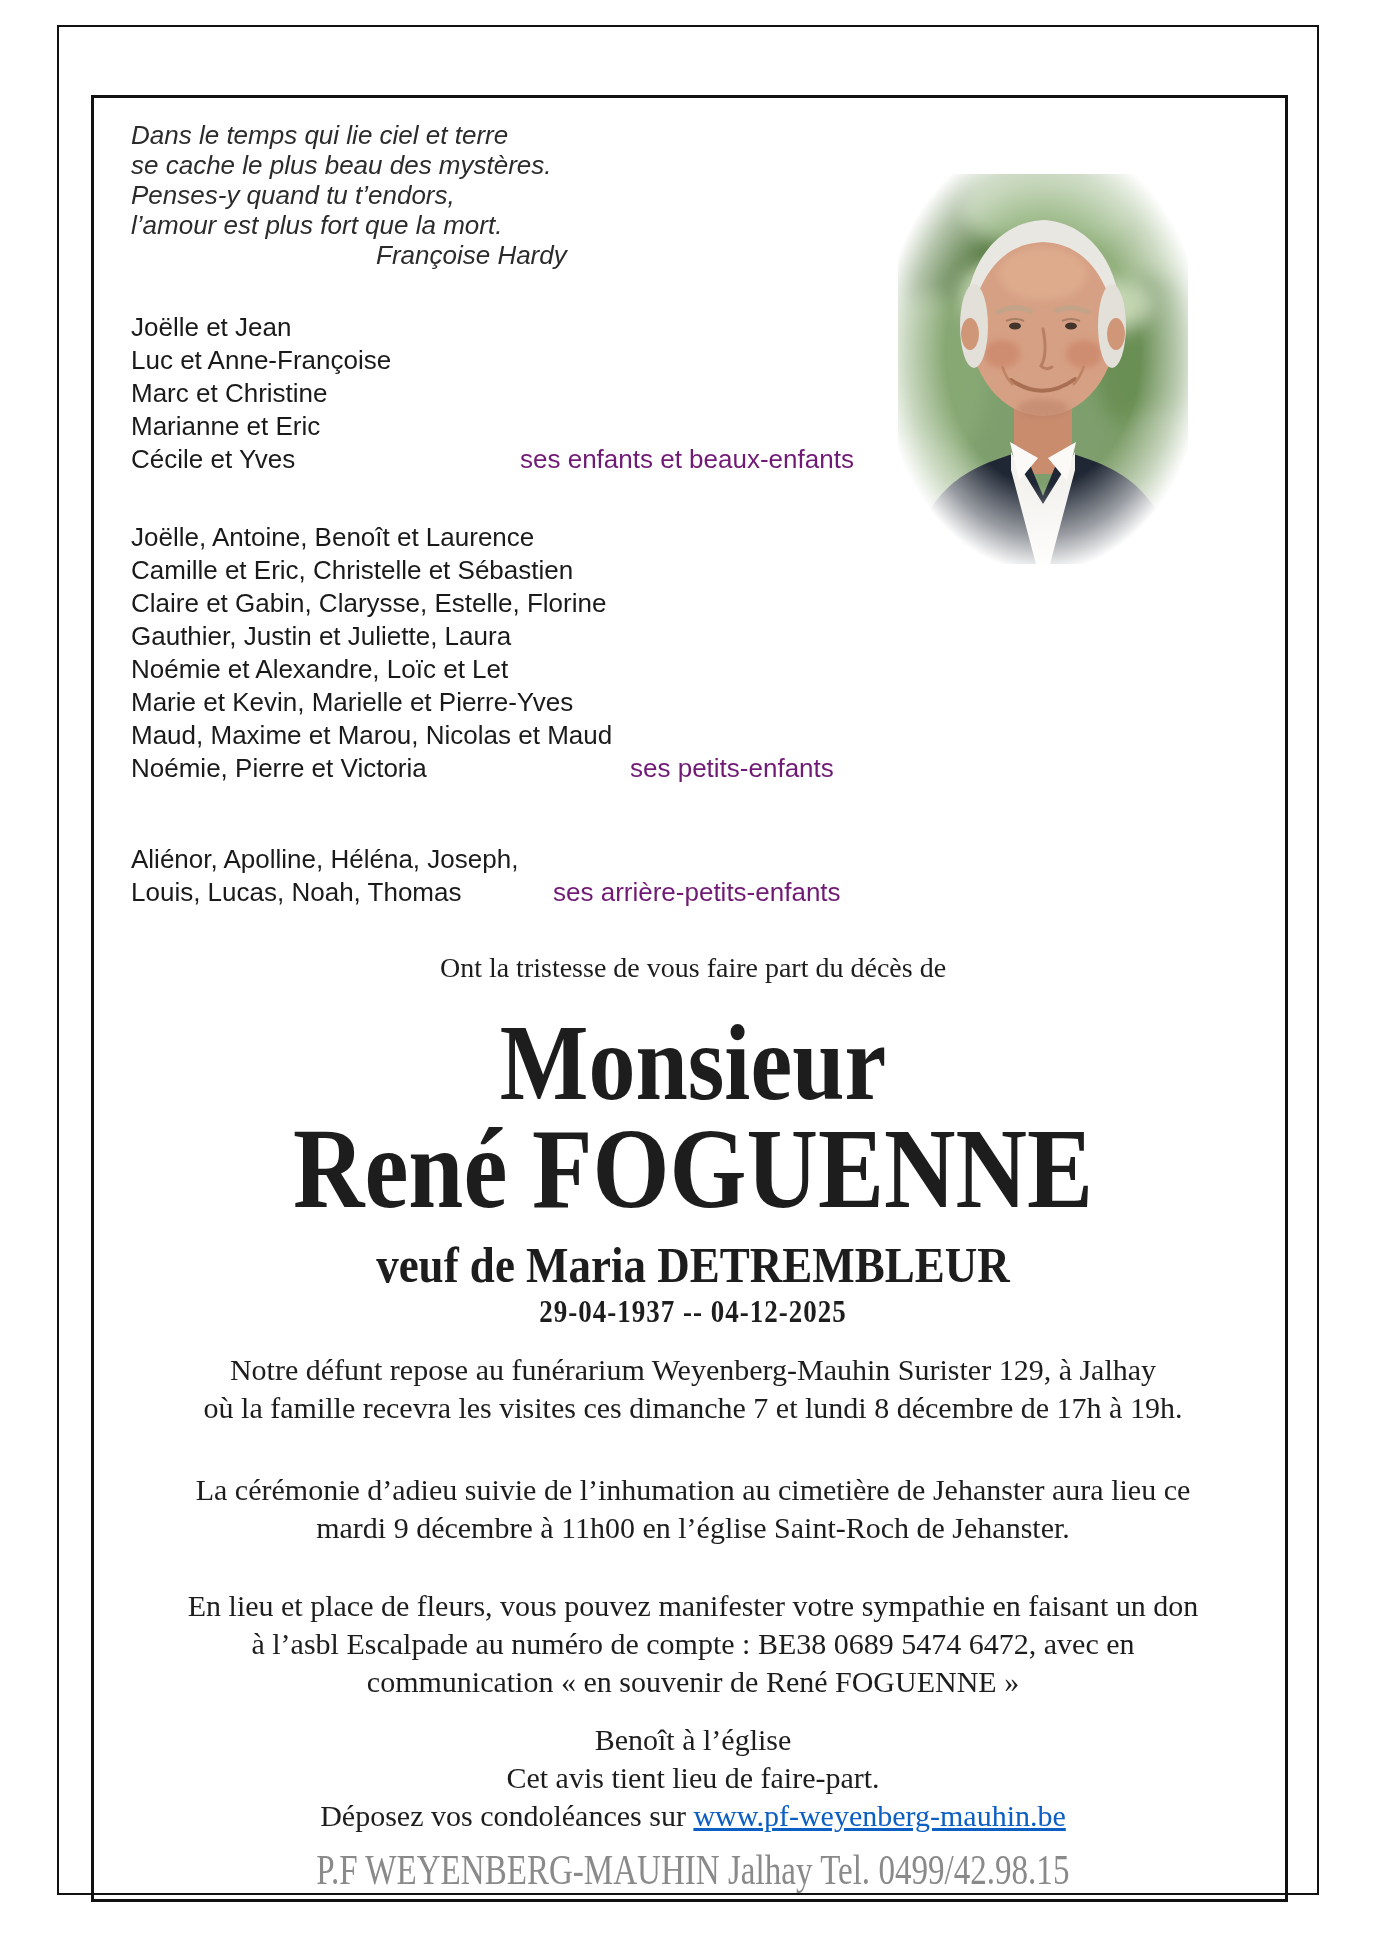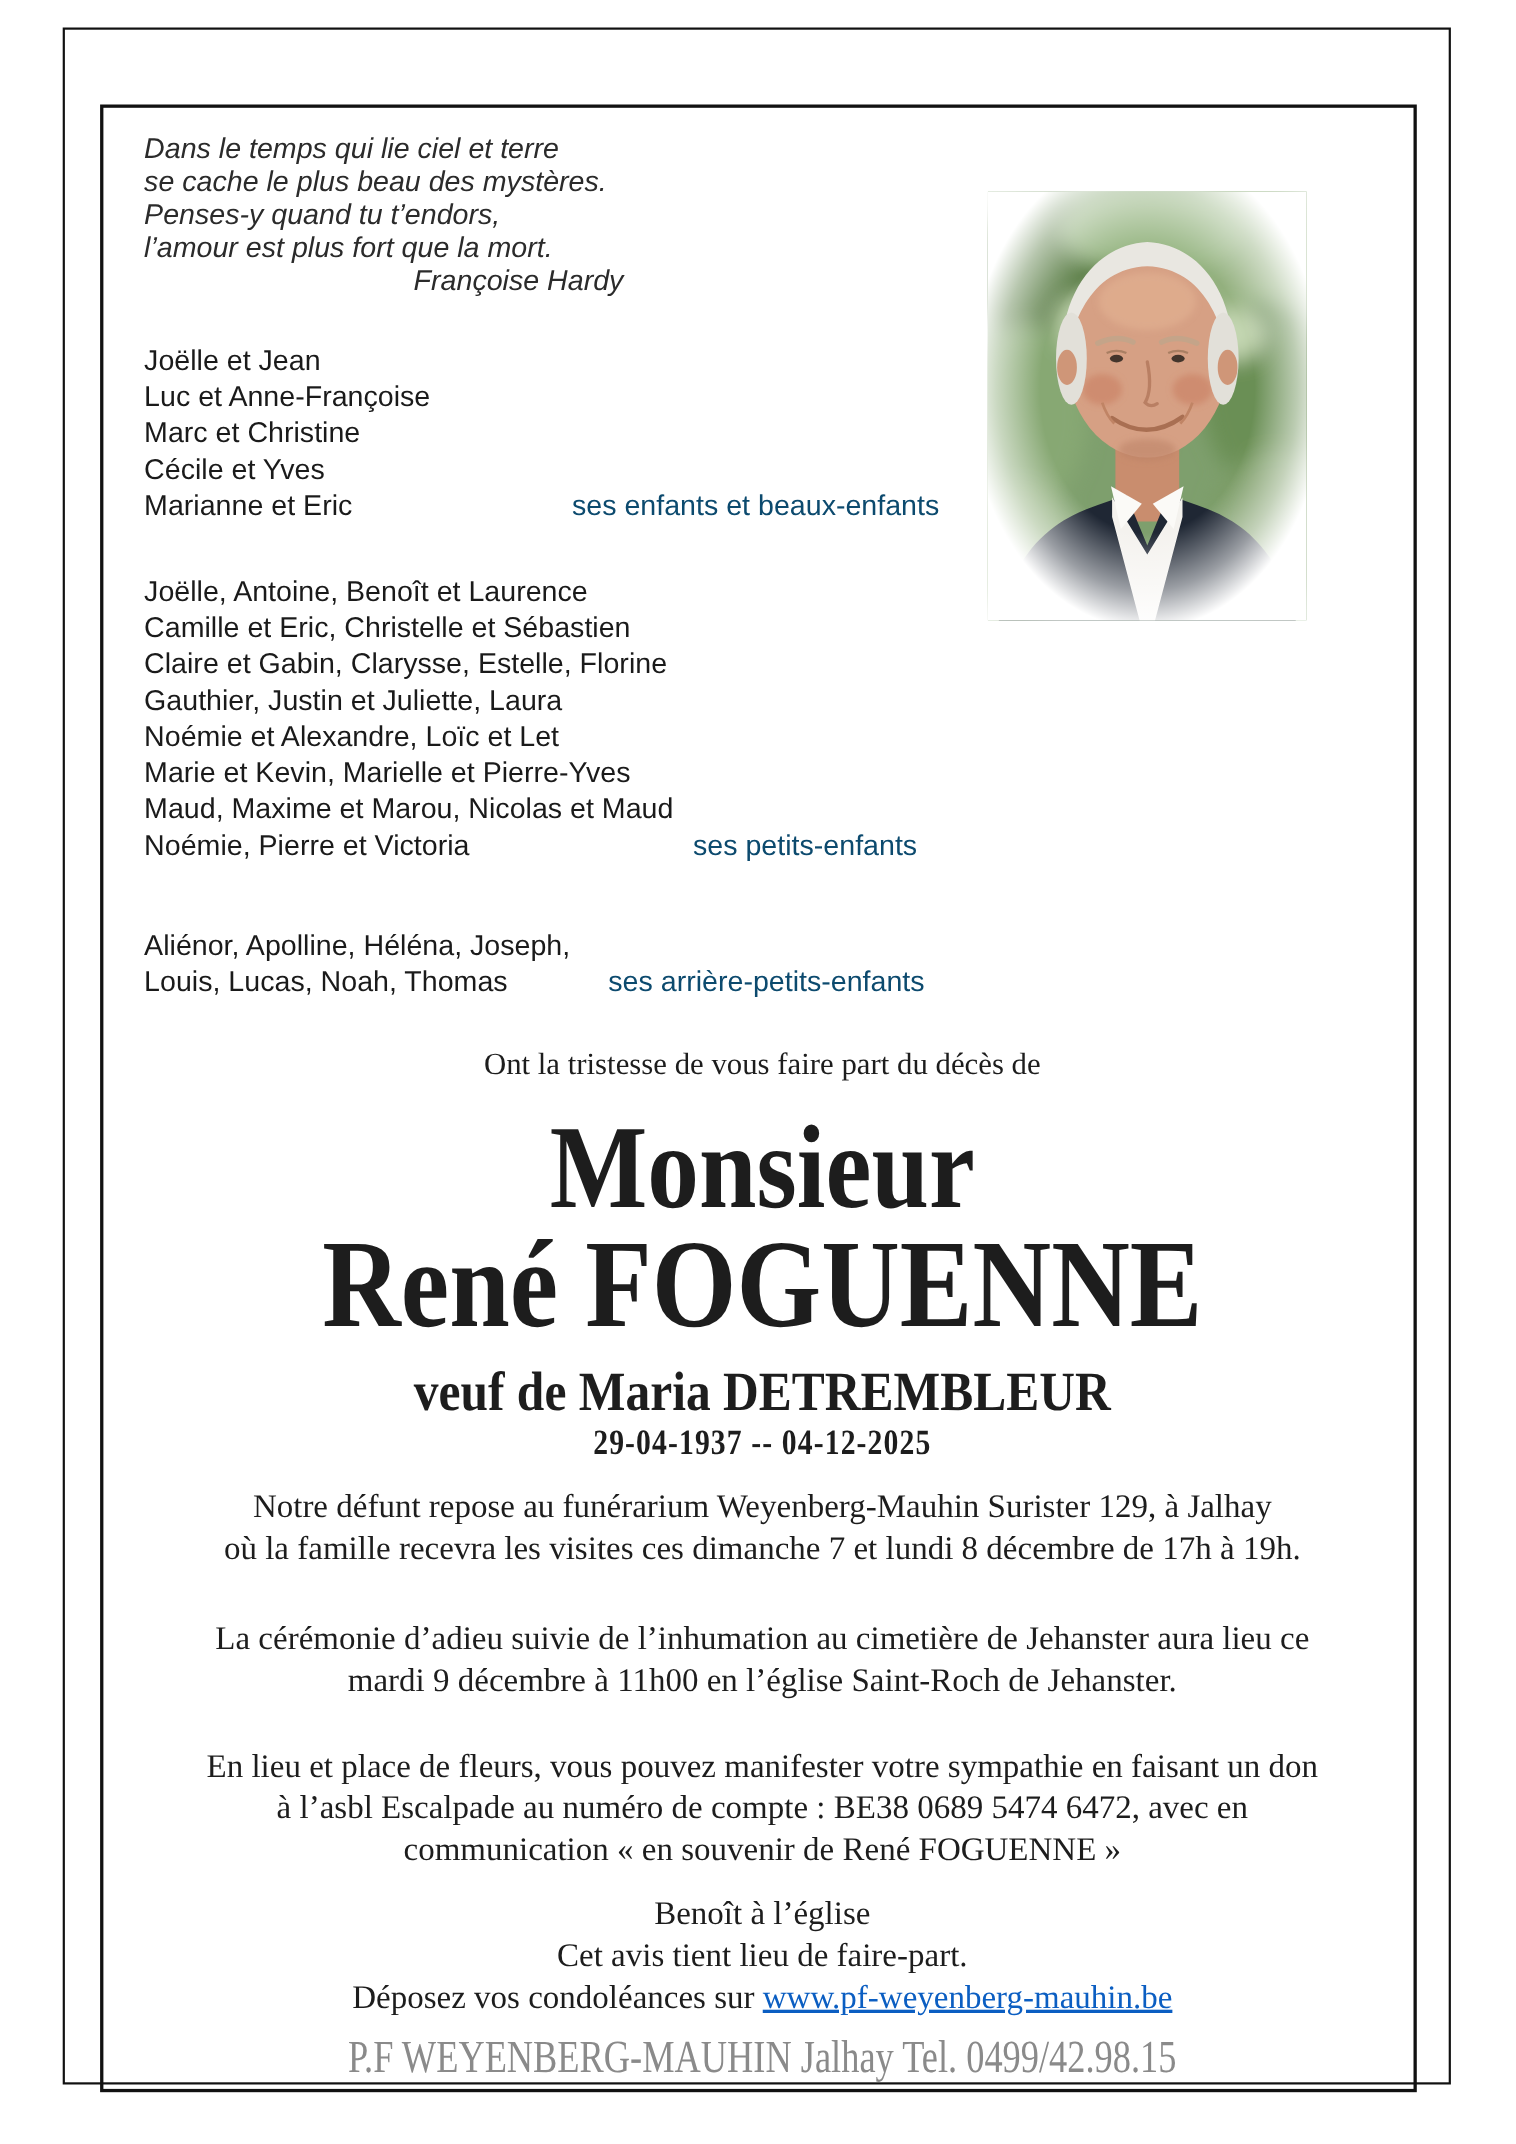--- a/index.html
+++ b/index.html
@@ -29,21 +29,21 @@
   
   .quote { font-style: italic; font-size: 26px; line-height: 30px; color: #2b2b2b; }
   .quote .line { white-space: pre; }
   .quote-author { font-style: italic; font-size: 26px; line-height: 30px; padding-left: 245px; color: #2b2b2b; }
   .family-block { position: relative; font-size: 26px; line-height: 33px; color: #1a1a1a; }
   .family-block .line { white-space: pre; }
   .fam-children { margin-top: 41px; }
   .fam-grandchildren { margin-top: 45px; }
   .fam-greatgrandchildren { margin-top: 58px; }
   .family-label {
-    position: absolute; bottom: 0; line-height: 33px; font-size: 26px; color: #0c4a6e;
+    position: absolute; bottom: 0; line-height: 33px; font-size: 26px; color: #701a75;
   }
   .label-children { left: 389px; }
   .label-grandchildren { left: 499px; }
   .label-greatgrandchildren { left: 422px; }
   
   .photo {
     position: absolute; left: 804px; top: 76px; width: 290px; height: 390px;
   }
   
   .serif { font-family: "Liberation Serif", serif; text-align: center; color: #1d1d1d; }
@@ -81,22 +81,22 @@
         <div class="line">Penses-y quand tu t’endors,</div>
         <div class="line">l’amour est plus fort que la mort.</div>
       </div>
     <div class="quote-author">Françoise Hardy</div>
 
     <div class="family-block fam-children">
       <span class="family-label label-children">ses enfants et beaux-enfants</span>
     <div class="line">Joëlle et Jean</div>
         <div class="line">Luc et Anne-Françoise</div>
         <div class="line">Marc et Christine</div>
+        <div class="line">Marianne et Eric</div>
         <div class="line">Cécile et Yves</div>
-        <div class="line">Marianne et Eric</div>
       </div>
 
     <div class="family-block fam-grandchildren">
       <span class="family-label label-grandchildren">ses petits-enfants</span>
     <div class="line">Joëlle, Antoine, Benoît et Laurence</div>
         <div class="line">Camille et Eric, Christelle et Sébastien</div>
         <div class="line">Claire et Gabin, Clarysse, Estelle, Florine</div>
         <div class="line">Gauthier, Justin et Juliette, Laura</div>
         <div class="line">Noémie et Alexandre, Loïc et Let</div>
         <div class="line">Marie et Kevin, Marielle et Pierre-Yves</div>

